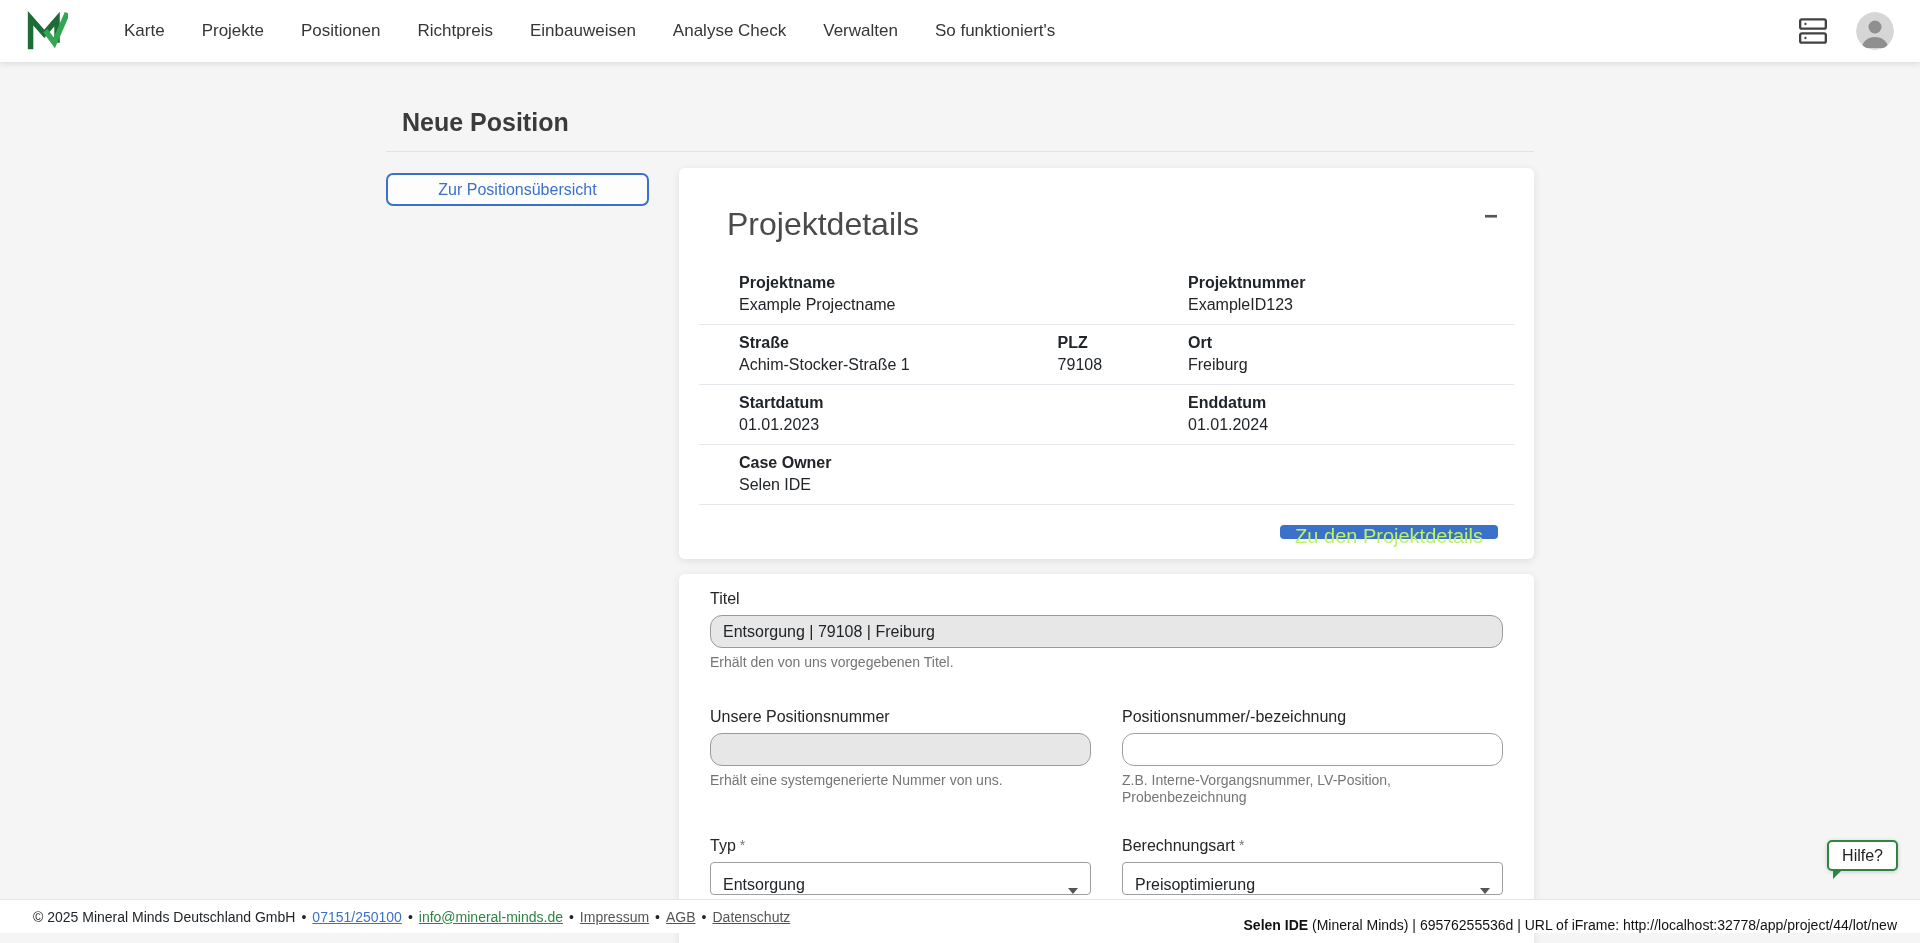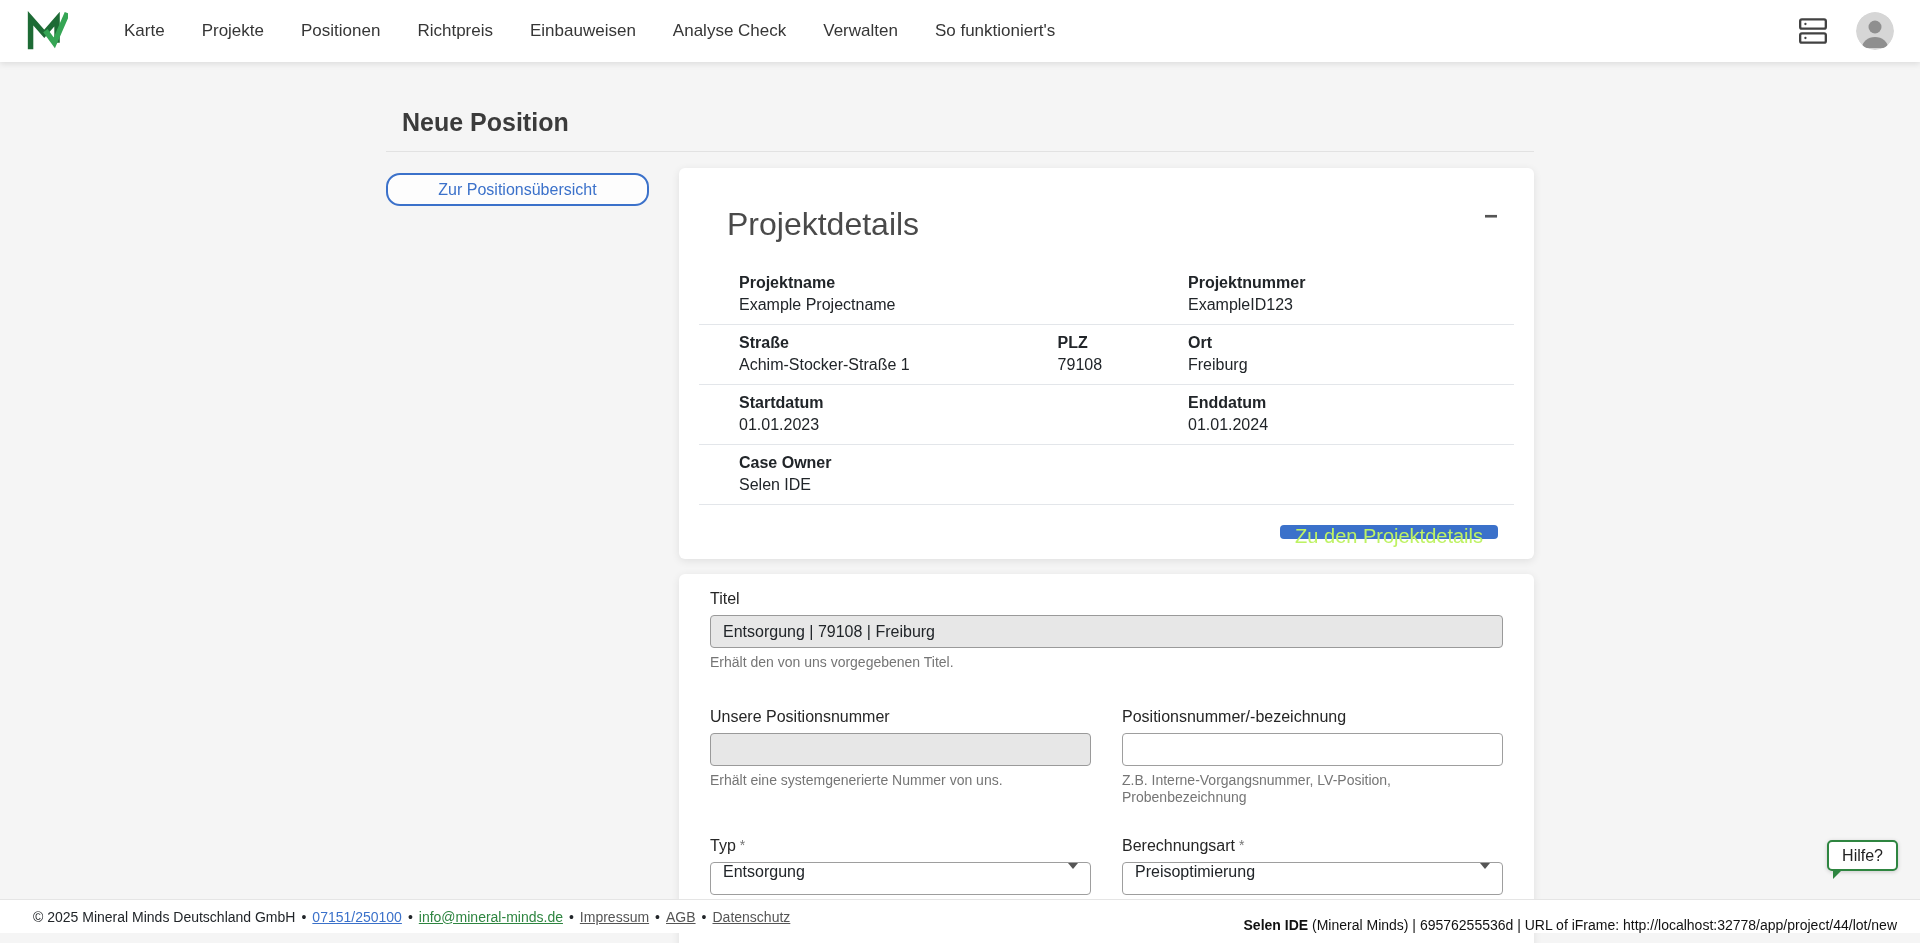--- a/index.html
+++ b/index.html
@@ -34,21 +34,21 @@
 
   
   .main { padding-top: 62px; }
   .container { width: 1148px; margin: 0 auto; padding-top: 46px; }
   .page-title { font-size: 25px; font-weight: 700; color: #3b3b3b; margin: 0 0 14px 16px; }
   .divider { border: 0; border-top: 1px solid #e2e2e2; margin: 0 0 16px; }
   .layout { display: flex; gap: 30px; align-items: flex-start; }
   .left-col { width: 263px; flex: none; padding-top: 5px; }
   .btn-outline {
     display: block; width: 100%; height: 33px;
-    border: 2px solid #3b71ca; border-radius: 14px;
+    border: 2px solid #3b71ca; border-radius: 7px;
     background: #fdfdfd; color: #3b71ca;
     font-size: 16px; font-family: inherit; cursor: pointer;
   }
   .right-col { flex: 1; display: flex; flex-direction: column; gap: 15px; }
   .card { background: #fff; border-radius: 6px; box-shadow: 0 2px 8px rgba(0,0,0,.09); }
 
   
   .card-project { padding: 38px 20px 20px; }
   .project-header { display: flex; justify-content: space-between; align-items: flex-start; padding: 0 16px 0 28px; margin-bottom: 22px; }
   .project-title { font-size: 32px; font-weight: 400; color: #4a4a4a; margin: 0; }
@@ -62,30 +62,30 @@
     background: #3b71ca; color: #bef264; border: none; border-radius: 4px;
     height: 14px; padding: 0 15px; font-size: 20px; font-family: inherit; cursor: pointer;
   }
 
   
   .card-form { padding: 16px 31px 46px; }
   .form-label { font-size: 16px; font-weight: 500; color: #262626; display: inline-block; margin-bottom: 7px; }
   .req { color: #757575; font-size: 14px; margin-left: 4px; vertical-align: top; }
   .input {
     display: block; width: 100%; height: 33px;
-    border: 1px solid #9e9e9e; border-radius: 4px;
+    border: 1px solid #9e9e9e; border-radius: 12px;
     padding: 0 12px; font-size: 16px; font-family: inherit;
     background: #fff; color: #212529;
   }
   .input:disabled { background: #e7e7e7; border-color: #9a9a9a; color: #212529; opacity: 1; }
   .helper { font-size: 14px; color: #757575; margin-top: 6px; line-height: 1.25; }
   .form-row { display: grid; grid-template-columns: 1fr 1fr; column-gap: 31px; margin-top: 33px; }
   .select {
     height: 33px; border: 1px solid #9e9e9e; border-radius: 4px;
-    display: flex; align-items: flex-start; justify-content: space-between;
+    display: flex; align-items: flex-end; justify-content: space-between;
     padding: 0 12px; font-size: 16px; cursor: pointer; background: #fff; gap: 12px;
   }
   .caret { width: 0; height: 0; border-left: 5px solid transparent; border-right: 5px solid transparent; border-top: 6px solid #555; }
 
   
   .help-btn {
     position: fixed; right: 22px; bottom: 72px; height: 31px; padding: 0 13px;
     background: #fff; border: 2px solid #2e8540; border-radius: 5px;
     font-size: 16px; font-weight: 500; color: #222; font-family: inherit;
     cursor: pointer; box-shadow: 0 1px 4px rgba(0,0,0,.18); z-index: 30;

